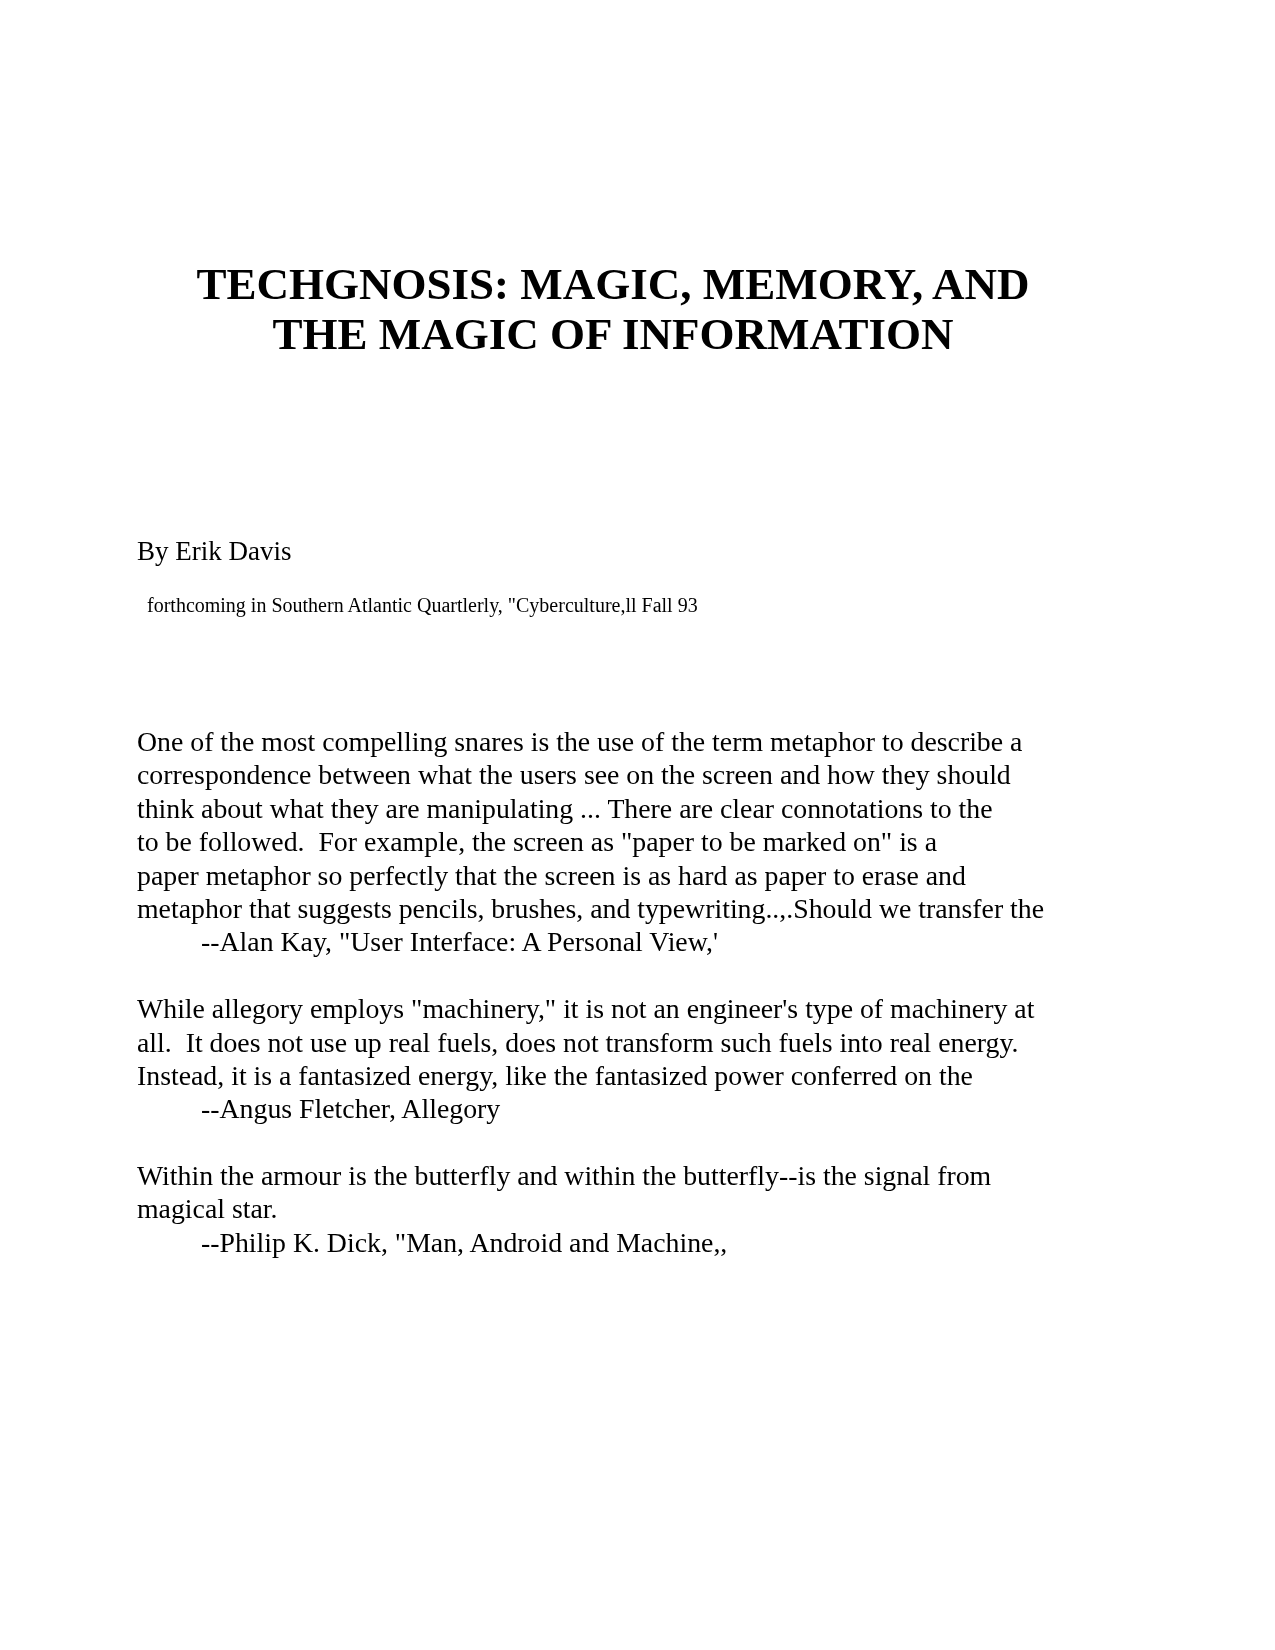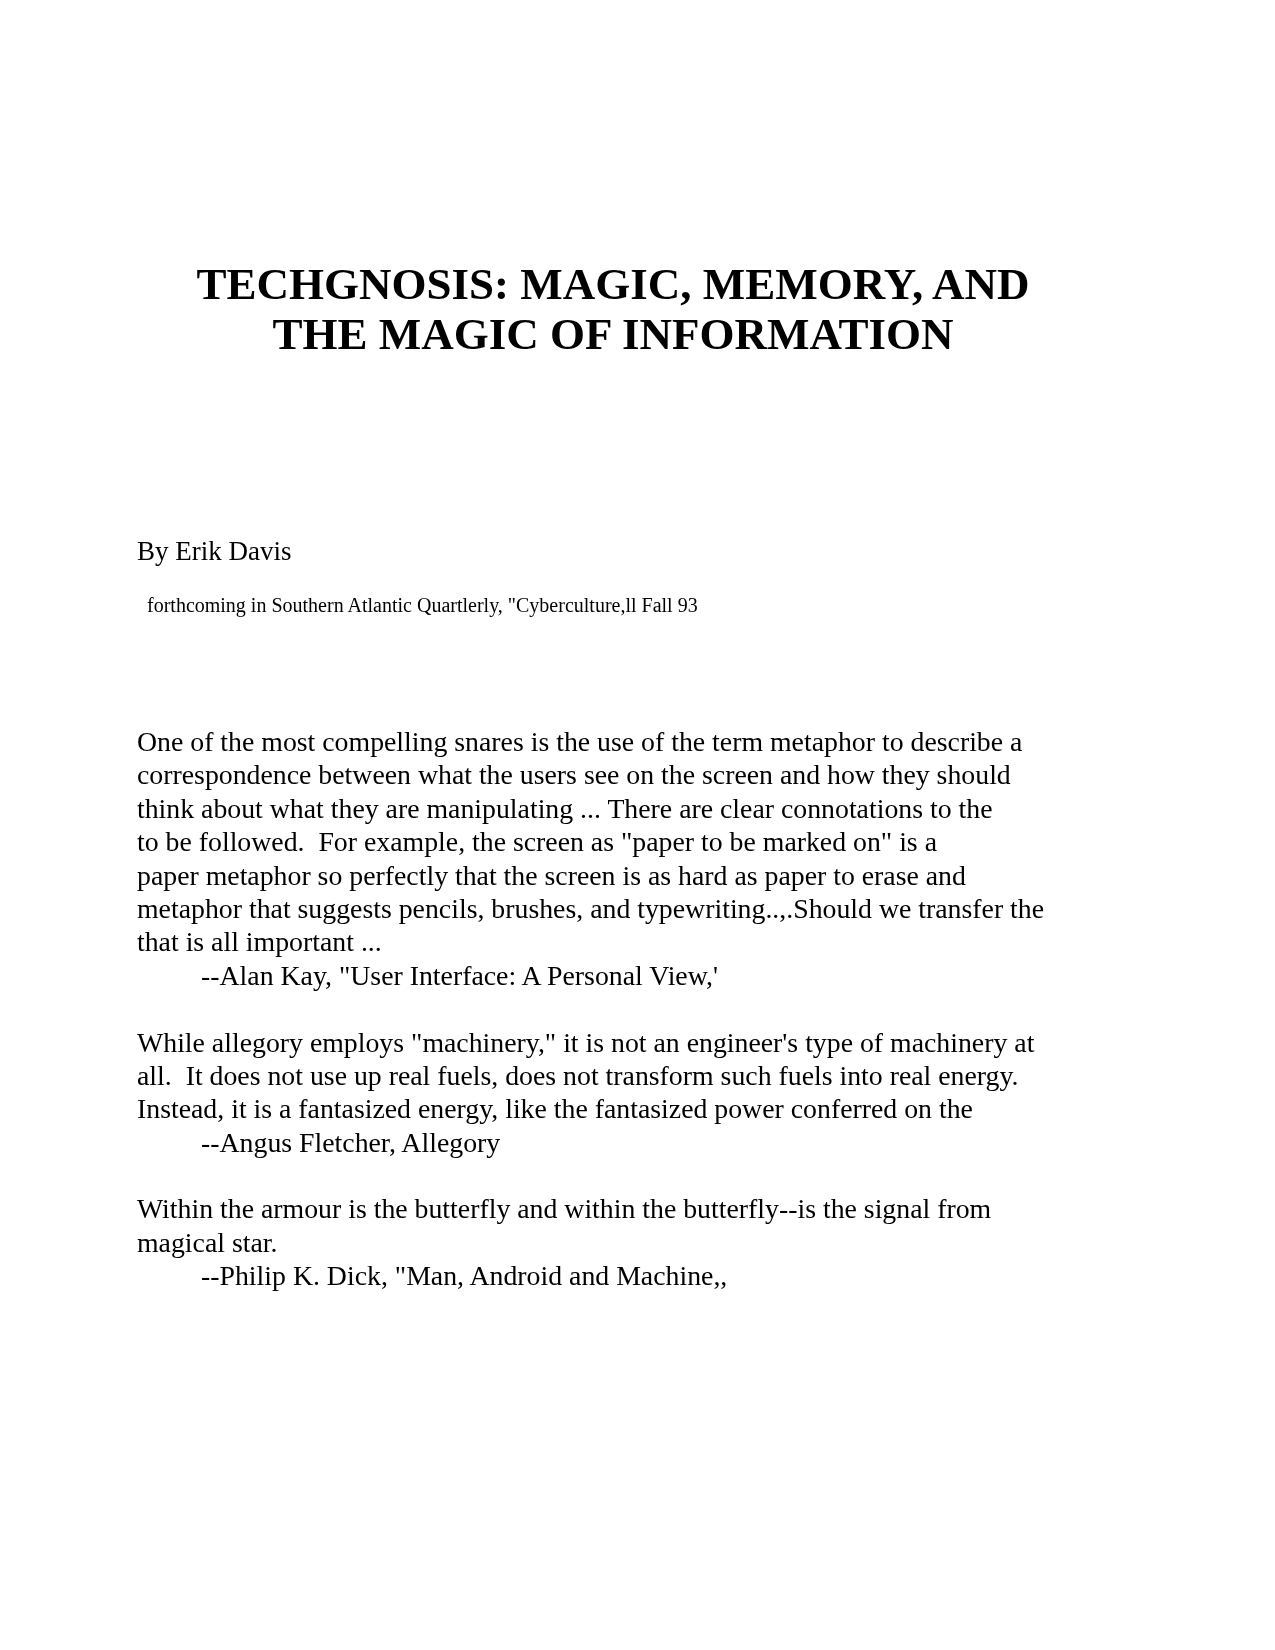--- a/index.html
+++ b/index.html
@@ -29,21 +29,20 @@
   <div class="pubnote">forthcoming in Southern Atlantic Quartlerly, "Cyberculture,ll Fall 93</div>
 
   <div class="body-block">
     <div>
       <span class="line">One of the most compelling snares is the use of the term metaphor to describe a</span>
       <span class="line">correspondence between what the users see on the screen and how they should</span>
       <span class="line">think about what they are manipulating ... There are clear connotations to the</span>
       <span class="line">to be followed.  For example, the screen as "paper to be marked on" is a</span>
       <span class="line">paper metaphor so perfectly that the screen is as hard as paper to erase and</span>
       <span class="line">metaphor that suggests pencils, brushes, and typewriting..,.Should we transfer the</span>
-      <span class="line">that is all important ...</span>
       <span class="line attrib">--Alan Kay, "User Interface: A Personal View,'</span>
     </div>
     <span class="line"></span>
     <div>
       <span class="line">While allegory employs "machinery," it is not an engineer's type of machinery at</span>
       <span class="line">all.  It does not use up real fuels, does not transform such fuels into real energy.</span>
       <span class="line">Instead, it is a fantasized energy, like the fantasized power conferred on the</span>
       <span class="line attrib">--Angus Fletcher, Allegory</span>
     </div>
     <span class="line"></span>

